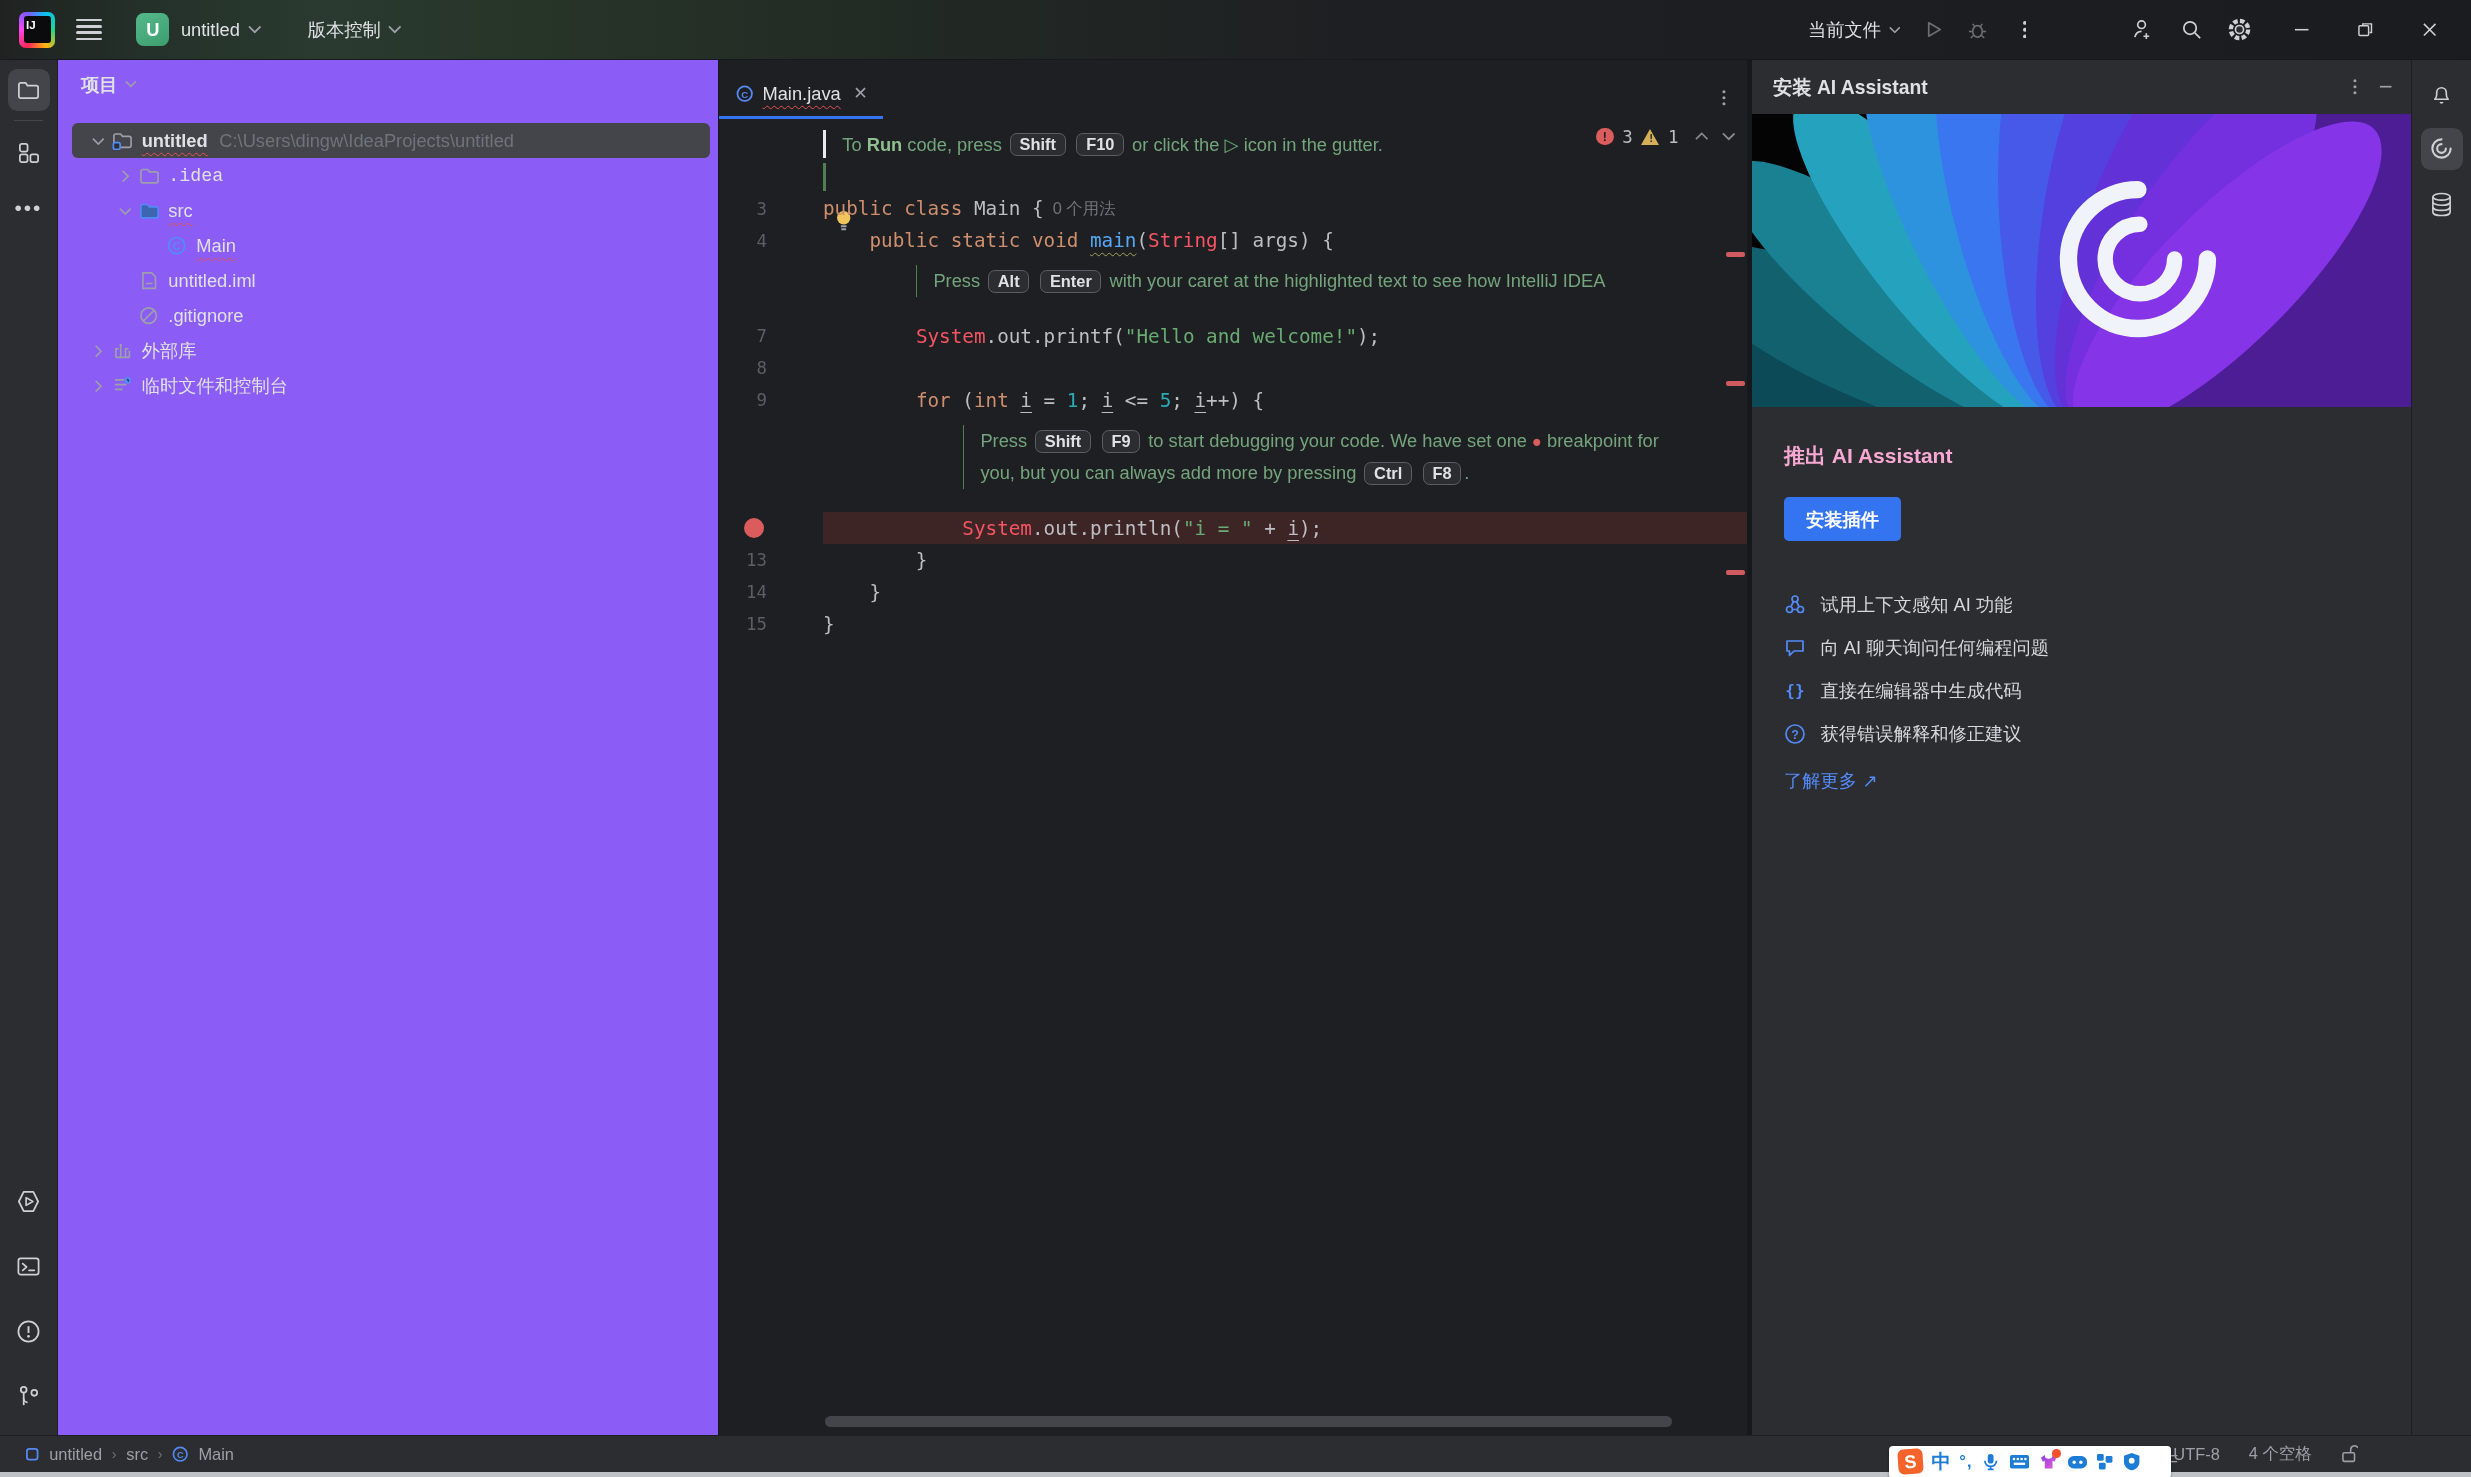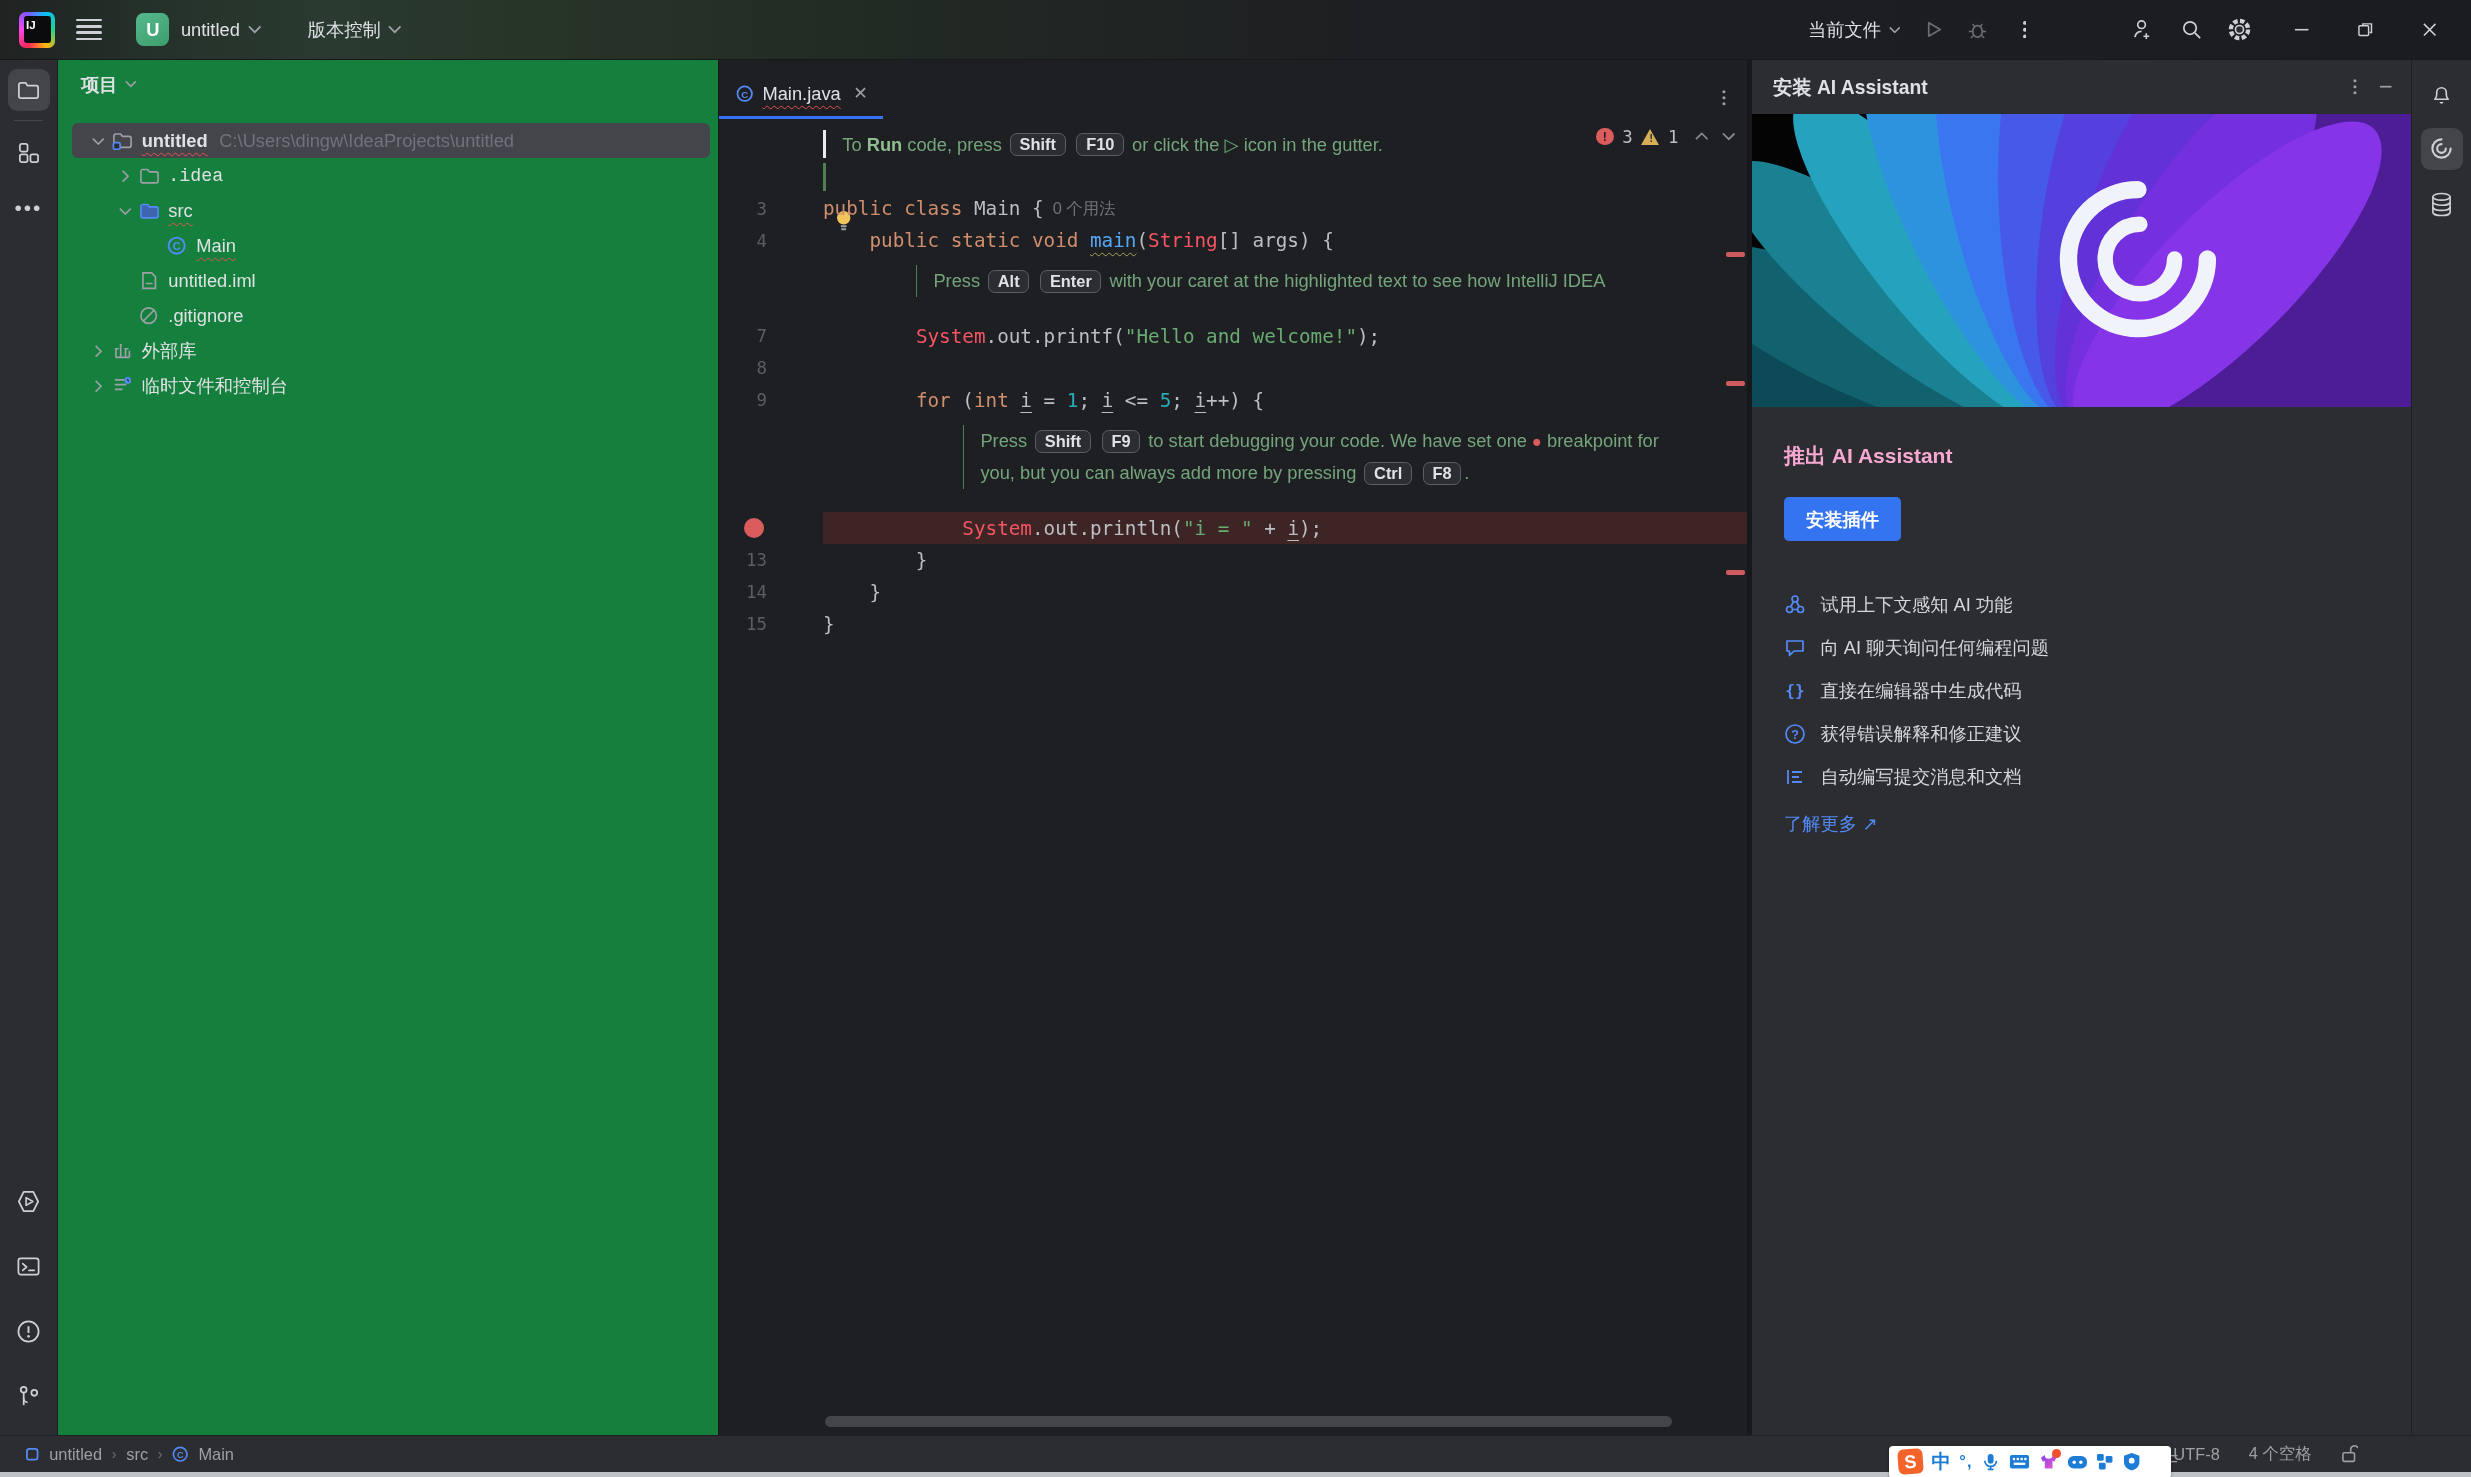--- a/index.html
+++ b/index.html
@@ -30,21 +30,21 @@
   
   .main-row { display:flex; height:1375px; }
   .stripe { width:58px; background:#2B2D30; border-right:1px solid #1E1F22; display:flex; flex-direction:column; align-items:center; }
   .stripe-btn { width:42px; height:42px; border-radius:9.7px; display:flex; align-items:center; justify-content:center; cursor:pointer; }
   .stripe-btn.active { background:#43454A; }
   .stripe-div { width:29px; height:1px; background:#43454A; margin:9.7px 0; }
   .stripe-bottom { margin-top:auto; display:flex; flex-direction:column; align-items:center; gap:23px; padding-bottom:17.4px; }
   .dots3 { color:#CED0D6; font-size:21px; letter-spacing:1.9px; line-height:9.7px; cursor:pointer; }
 
   
-  .proj-panel { width:661px; background:#15803d; border-right:1px solid #17181B; }
+  .proj-panel { width:661px; background:#8b5cf6; border-right:1px solid #17181B; }
   .panel-header { height:48px; display:flex; align-items:center; padding-left:23px; color:#DFE1E5; font-size:18.3px; font-weight:bold; }
   .tree { padding-top:15.4px; }
   .tree-row { height:35px; display:flex; align-items:center; margin:0 7.7px 0 13.5px; border-radius:5.8px;
     color:#DFE1E5; font-size:18.3px; white-space:nowrap; overflow:hidden; cursor:pointer; }
   .tree-row.selected { background:#43454A; }
   .tr-chev { width:23px; display:flex; justify-content:center; flex:none; }
   .tr-icon { width:25px; display:flex; justify-content:center; flex:none; margin-right:6.8px; }
   .tr-label.bold { font-weight:bold; }
   .squig { text-decoration-line:underline; text-decoration-style:wavy; text-decoration-color:#E35252;
     text-decoration-thickness:1px; text-underline-offset:4.8px; }
@@ -592,31 +592,20 @@
           </div>
           <div class="ai-feature">
             <span>
               <svg width="22" height="22" viewBox="0 0 22 22" style="font-size:19px">
                 <circle cx="11" cy="11" r="9" stroke="#548AF7" stroke-width="1.7" fill="none"></circle>
                 <text x="11" y="15.5" text-anchor="middle" font-size="12.5" font-weight="bold" fill="#548AF7" font-family="Liberation Sans,sans-serif">?</text>
               </svg>
             </span>
             <span>获得错误解释和修正建议</span>
           </div>
-          <div class="ai-feature">
-            <span>
-              <svg width="22" height="22" viewBox="0 0 22 22">
-                <g stroke="#548AF7" stroke-width="1.8" fill="none">
-                  <path d="M4 4v14"></path>
-                  <path d="M8 6h10M8 11h7M8 16h10"></path>
-                </g>
-              </svg>
-            </span>
-            <span>自动编写提交消息和文档</span>
-          </div>
         </div>
       <span class="ai-learnmore">了解更多 ↗</span>
     </div>
   </div>
 
   <div class="r-stripe">
     <div class="bell-wrap">
       <svg width="23" height="23" viewBox="0 0 24 24">
           <path d="M5 17h14c-1.5-1.5-2-3-2-5v-2a5 5 0 00-10 0v2c0 2-.5 3.5-2 5z" stroke="#CED0D6" stroke-width="1.7" fill="none" stroke-linejoin="round"></path>
           <path d="M10.5 20a1.8 1.8 0 003 0" stroke="#CED0D6" stroke-width="1.7" fill="none"></path>

